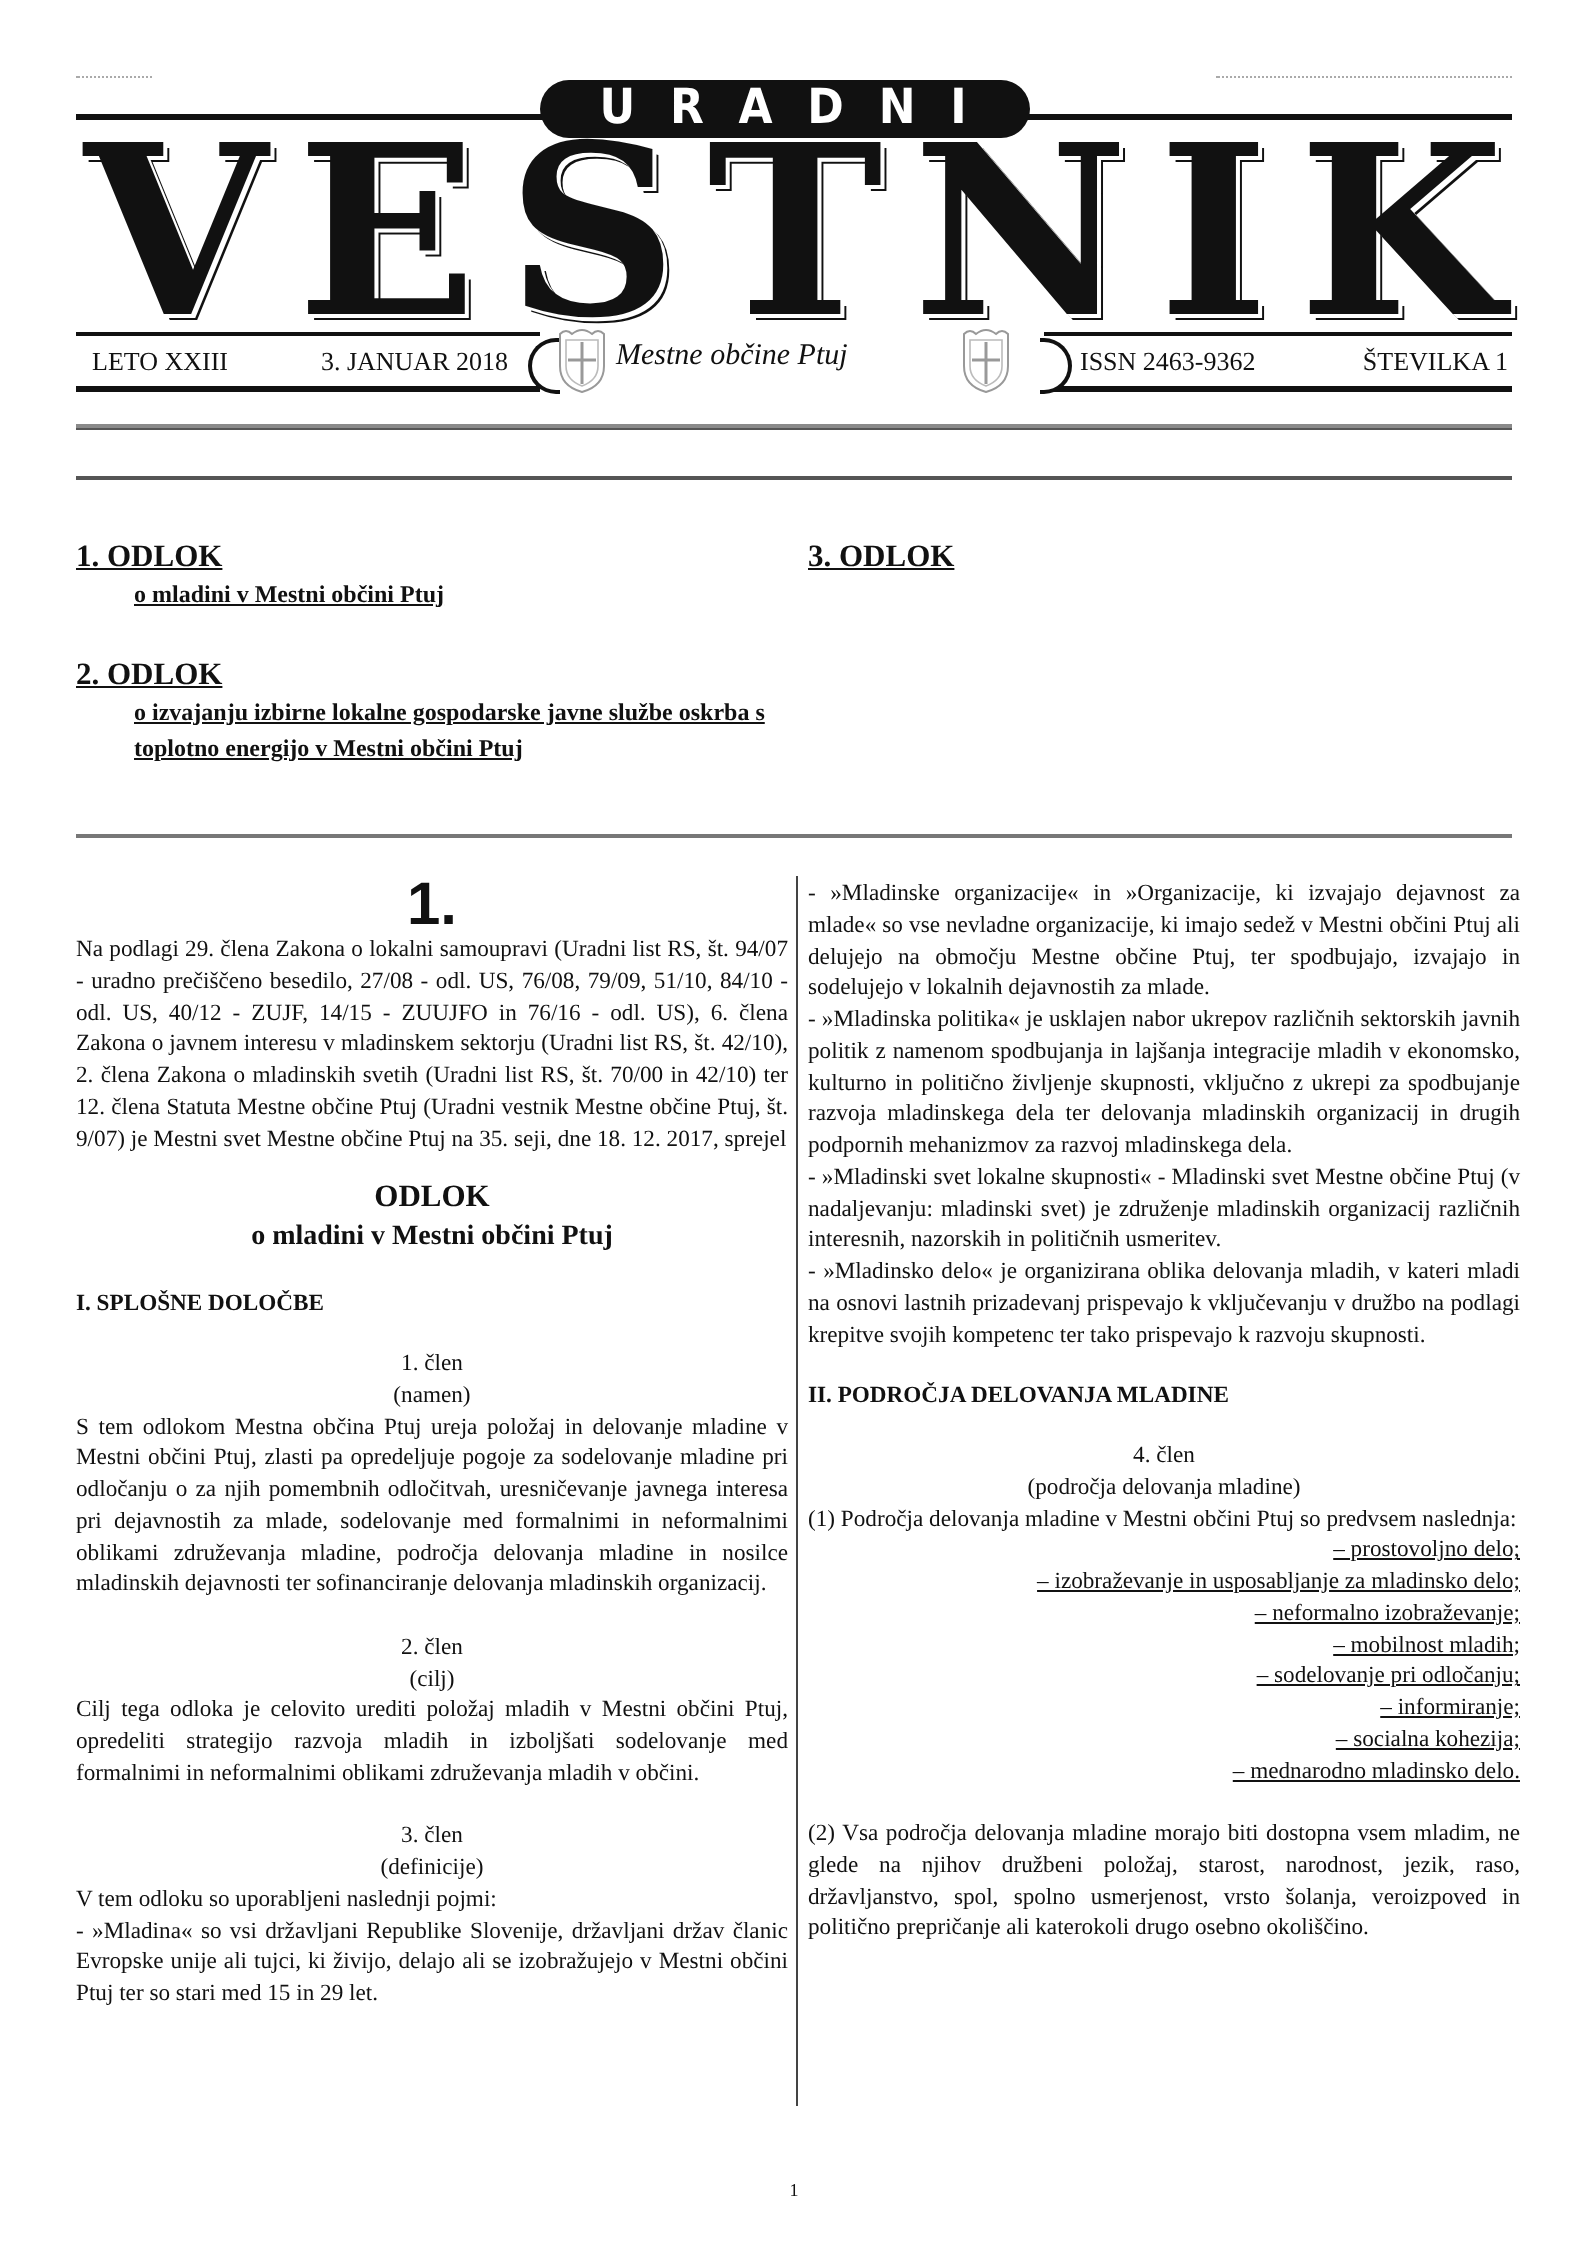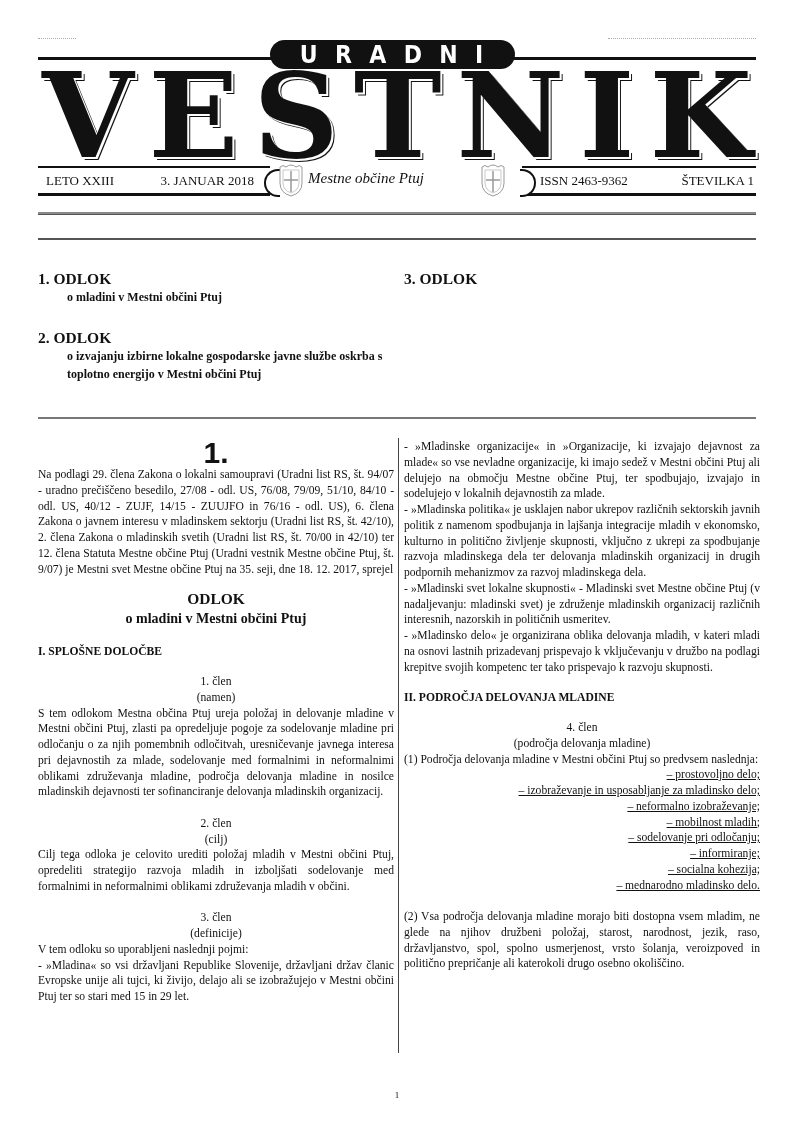--- a/index.html
+++ b/index.html
@@ -29,21 +29,21 @@
 
   .crest { position: absolute; top: 163px; width: 28px; height: 34px; }
   .crest-l { left: 239px; }
   .crest-r { left: 441px; }
   .mestne { position: absolute; left: 270px; top: 170px; width: 170px; text-align: left; font-style: italic; font-size: 15px; }
 
   .hr-double { position: absolute; left: 38px; top: 212px; width: 718px; height: 3px; background: #8a8a8a; border-bottom: 1px solid #555; }
   .hr-thin { position: absolute; left: 38px; top: 238px; width: 718px; height: 2px; background: #555; }
 
   
-  .toc { position: absolute; top: 270px; }
+  .toc { position: absolute; top: 270px; text-decoration: underline; }
   .toc-1 { left: 38px; width: 360px; }
   .toc-3 { left: 404px; width: 360px; }
   .toc-2 { left: 38px; top: 329px; width: 360px; }
   .toc-num { font-weight: bold; font-size: 15.5px; line-height: 18px; }
   .toc-desc { font-weight: bold; font-size: 12px; line-height: 18px; padding-left: 29px; }
   .hr-toc { position: absolute; left: 38px; top: 417px; width: 718px; height: 2px; background: #777; }
 
   
   .col { position: absolute; top: 440px; width: 356px; font-size: 11.6px; line-height: 15.75px; text-align: justify; }
   .col-left { left: 38px; }

